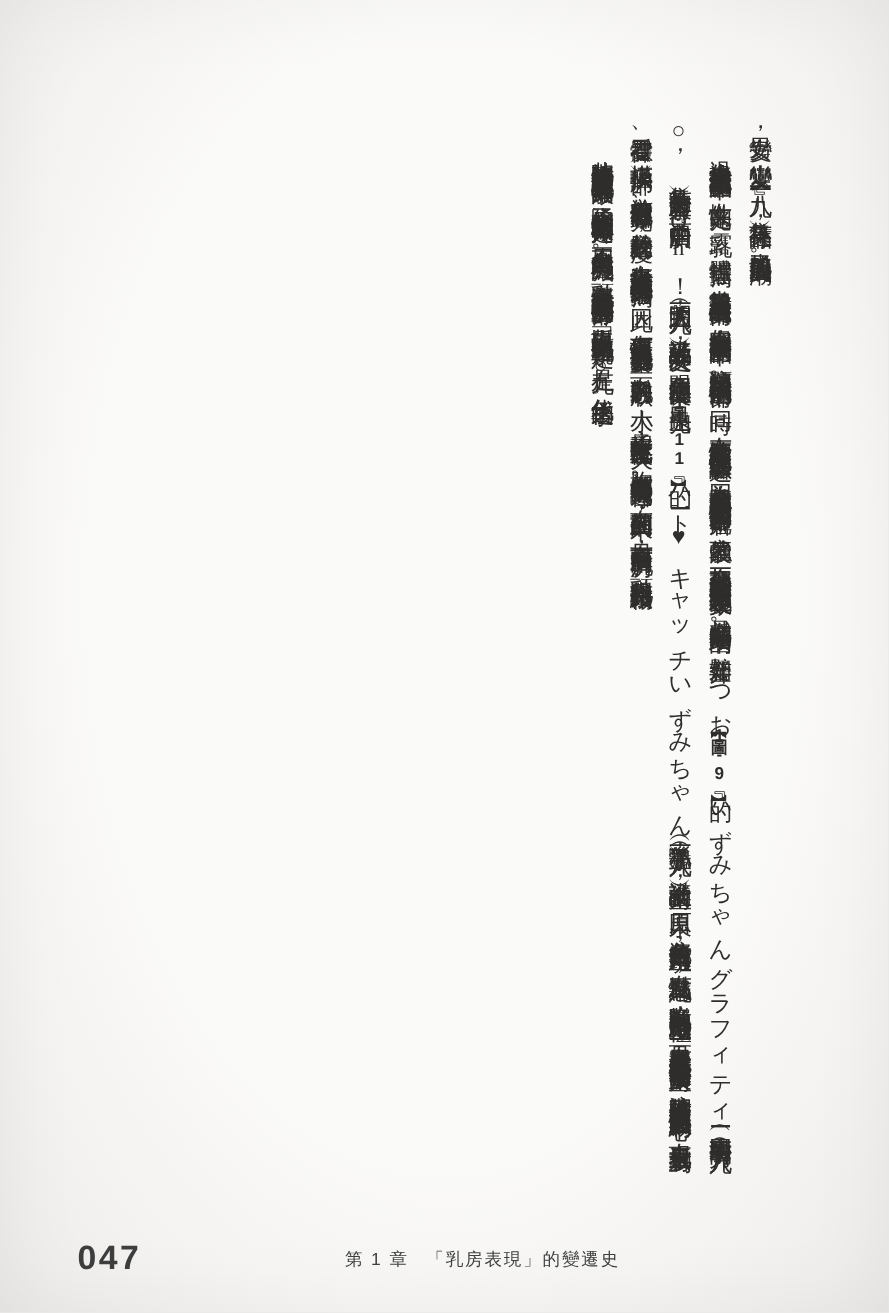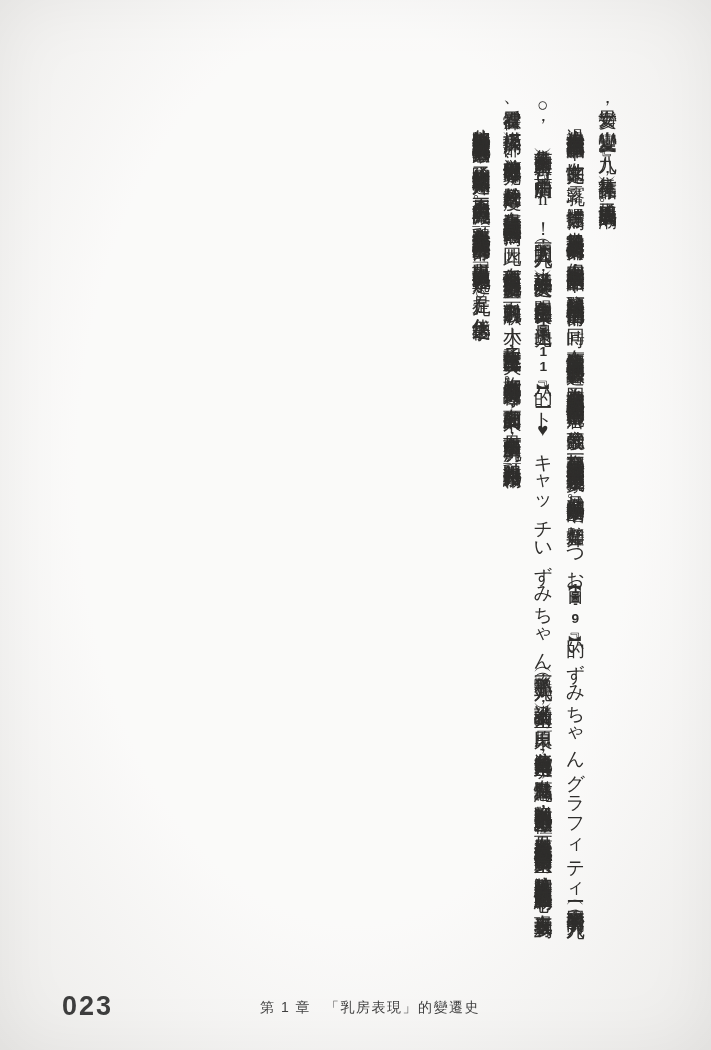--- a/index.html
+++ b/index.html
@@ -57,21 +57,21 @@
     top: 991px;
     font-family: "Liberation Sans", "DejaVu Sans", sans-serif;
     font-weight: bold;
     font-size: 27px;
     letter-spacing: 2px;
     color: #3d3d3d;
     z-index: 2;
   }
   .chapter-line {
     position: absolute;
-    left: 260px;
+    left: 276px;
     top: 999px;
     font-family: "Liberation Sans", "DejaVu Sans", sans-serif;
     font-size: 14px;
     letter-spacing: 1.5px;
     color: #3f3f3f;
     z-index: 2;
   }
   .chapter-line .chapter-label {
     margin-right: 14px;
   }
@@ -80,19 +80,19 @@
 <body>
 
 <div class="page">
 
   <div class="body-text">
     <p><span>男變女，變變變！』（一九八一，集英社）等作品，也加速了這股巨大的風潮。</span></p>
     <p class="indent"><span>過去少年漫畫雜誌刊載的漫畫作品中，女性的走光、露乳、裸體等描寫，常常被說是服務讀者或賣肉情節；但在校園青春喜劇類型的作品中，這類鏡頭卻變成再自然也不過的情節。同時，有賣肉情節的作品的確也比較受男性讀者歡迎。因為奇蹟似的偶然而在跌倒時把臉埋進女性胸部的那種荒唐、牽強的發展，如今甚至已變成一種校園喜劇形式美的「幸運色狼」現象，就是在這個時期開始暴增的。譬如金井たつお</span><span class="figref">【圖1-9】</span><span>的『いずみちゃんグラフィティー（小泉同學的萬有引力）』（一九八○，集英社）的女主角田村泉；中西廣居的『Oh！透明人間』（一九八二，講談社）中的三姊妹之次女，跟主角同年級的良江；遠山光</span><span class="figref">【圖1-11】</span><span>的『ハート♥キャッチいずみちゃん（獵豔小子）』（一九八二，講談社）的女主角，原田泉。這些角色都是跟主角同班，有點性感又單純，對晚熟遲鈍的主角十分主動積極，而且一有機會就會不小心在主角面前裸裎相向的美妙女主角。這時期的作品大多以男女主角的感情發展和互動為中心，在表現上最多只有到看看裸體、摸摸（揉揉）胸部；內褲的部分也只有微露春光、意外脫落的程度，在少年漫畫雜誌上終究難以實現更露骨的描寫。因此，在何種情境下展現女角的乳房就更加重要，而對乳房的形狀、大小、柔軟程度上就比較沒有下工夫，胸部大多都是符合常識的普通尺寸。在前面提到的三人中，只有中西廣居筆下的乳房，乳頭畫得相對比較精緻。</span></p>
     <p class="indent"><span>此時期的少年漫畫雜誌基本上對乳頭的描寫十分開放，除了刻意用物體的陰影稍微遮掩外，不會用不自然的馬賽克隱藏。乳頭在少年漫畫雜誌上變成不能直接畫出的部分，出版界出現不成文的「乳頭修正」規定，是在九○年代之後的事。</span></p>
   </div>
 
-  <div class="page-number">023</div>
+  <div class="page-number">047</div>
 
   <div class="chapter-line">
     <span class="chapter-label">第 1 章</span><span>「乳房表現」的變遷史</span>
   </div>
 
 </div>
 
 </body></html>

